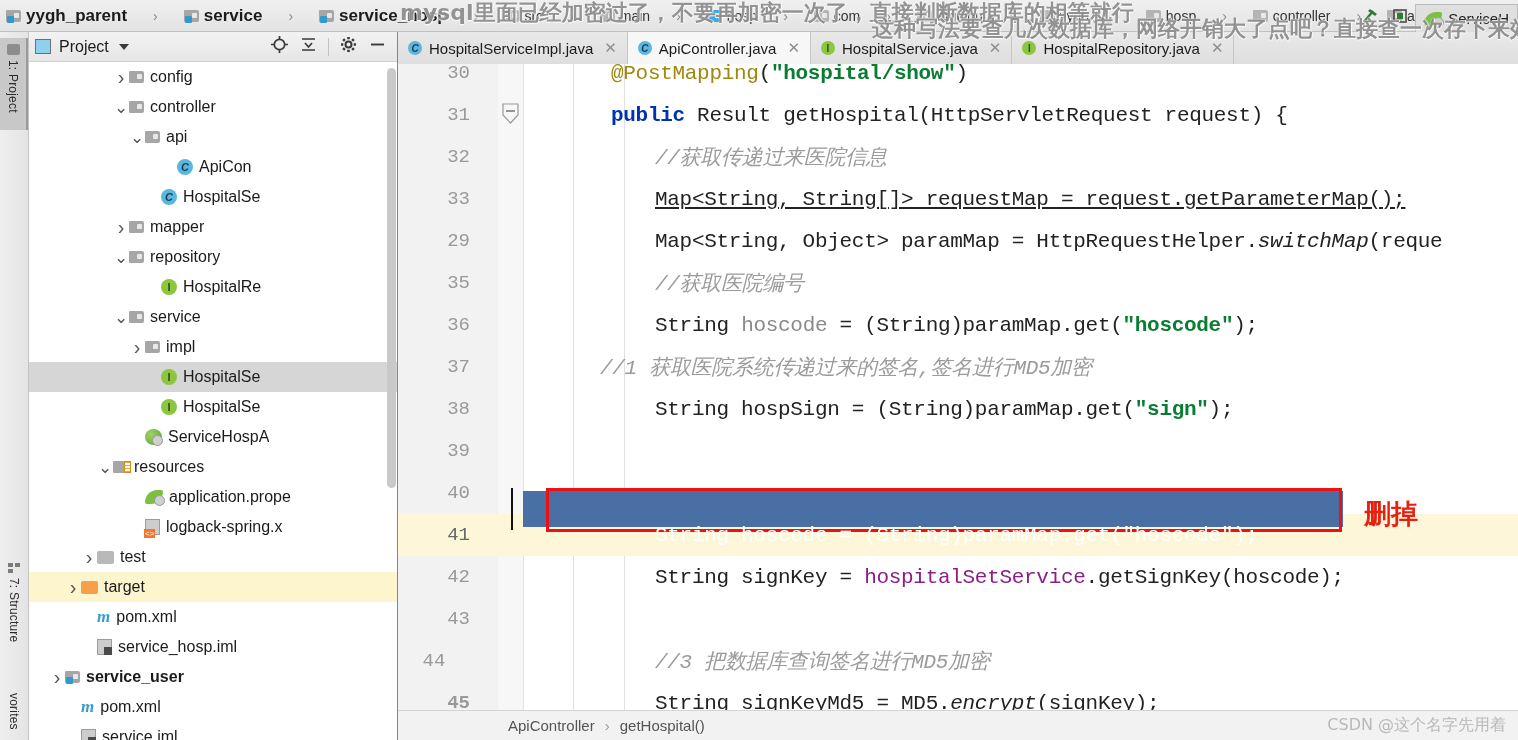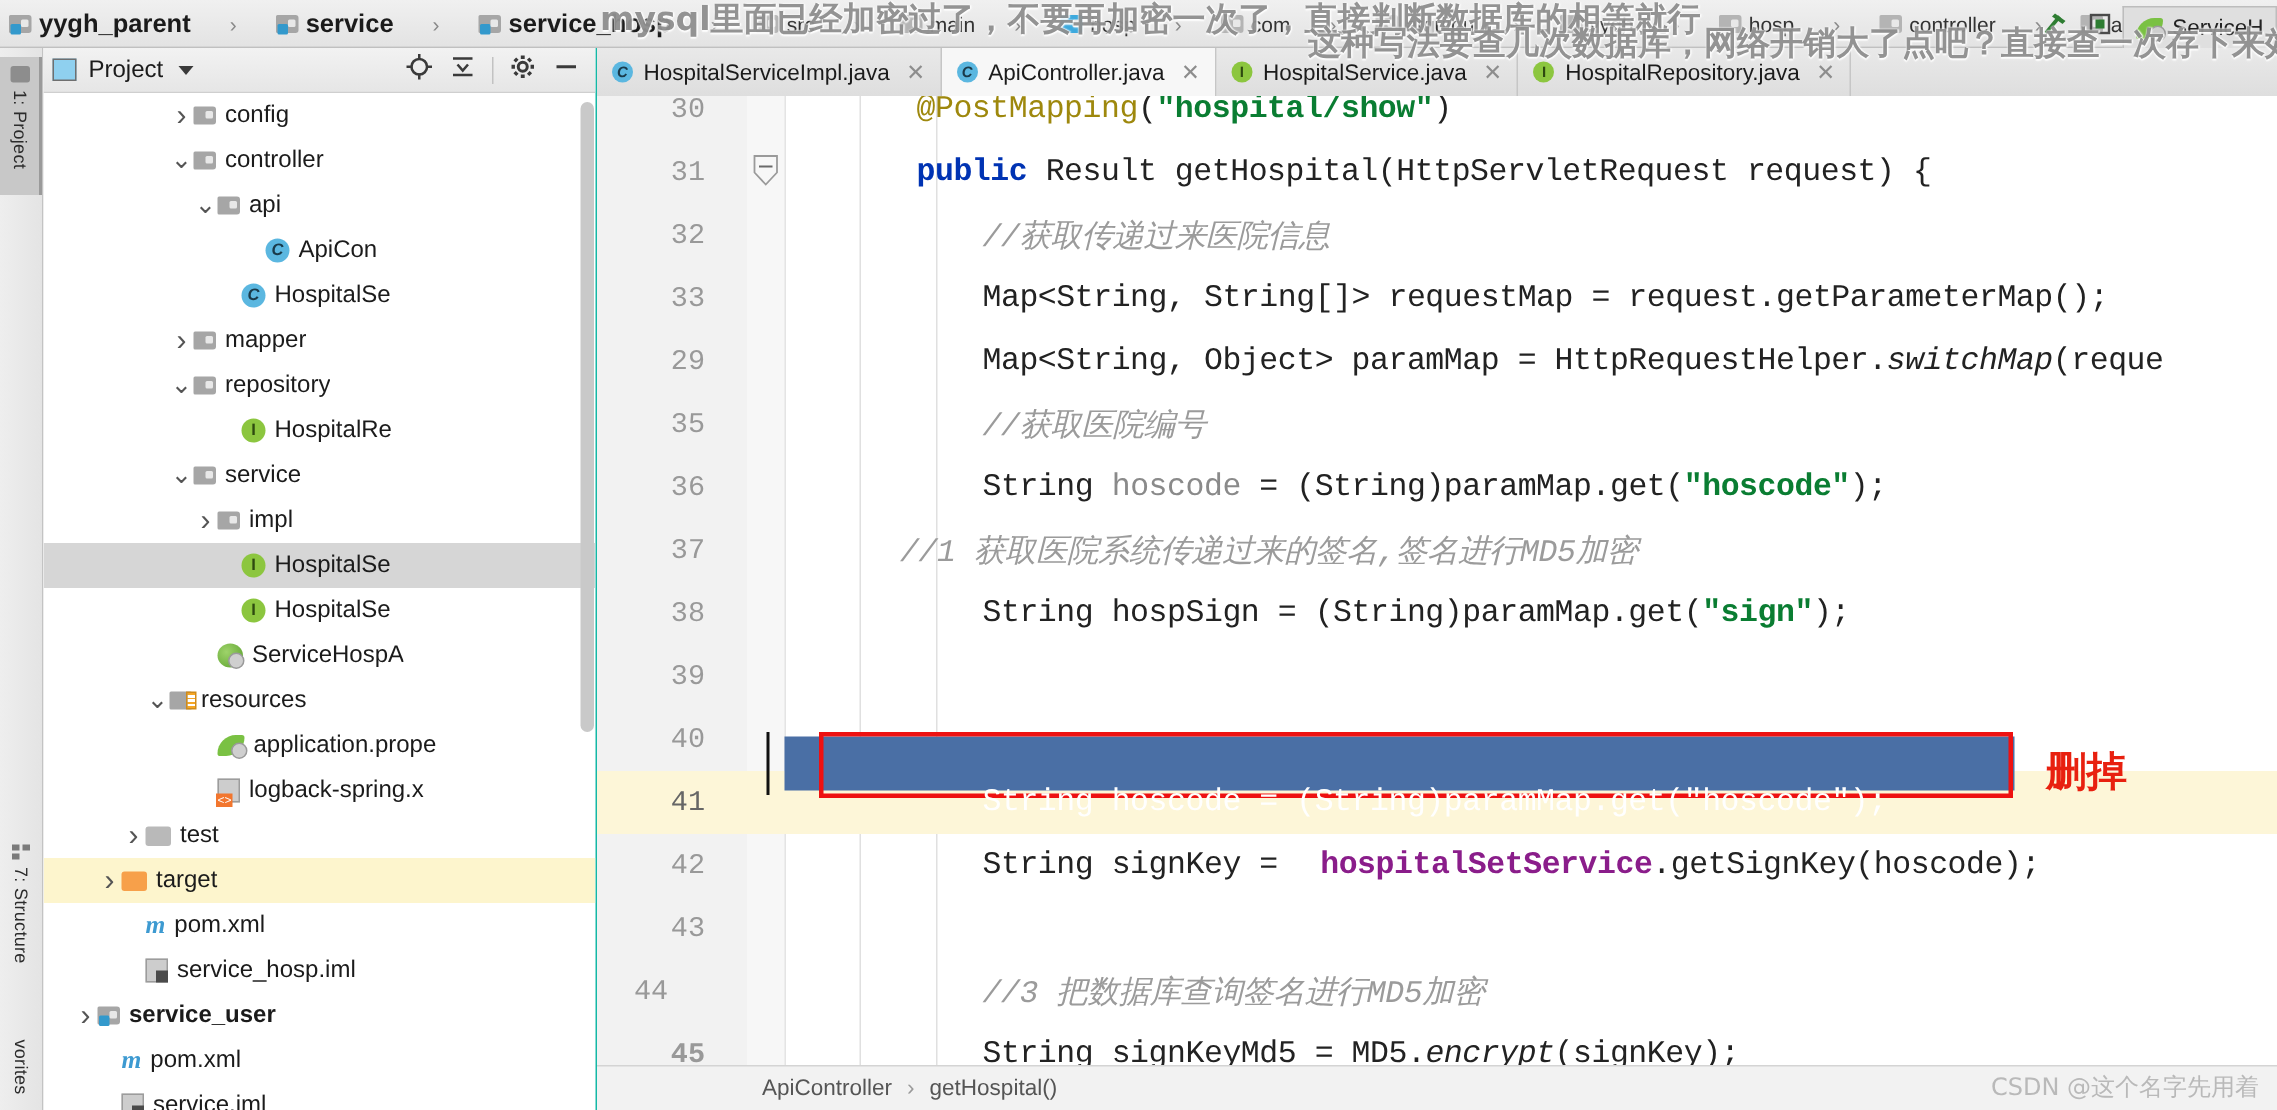--- a/index.html
+++ b/index.html
@@ -128,21 +128,21 @@
     font-family:"Liberation Mono","DejaVu Sans Mono",monospace;
     font-size:21px;color:#222;white-space:pre;letter-spacing:-0.3px;
   }
   .cl.curline .rowbg{position:absolute;left:0;right:0;top:0;height:42px;background:#fdf6d8;}
   .cl.curline .gutbg{position:absolute;left:0;width:100px;top:0;height:42px;background:#faf3cf;}
   .kw{color:#0033b3;font-weight:bold;}
   .cmt{color:#9b9b9b;font-style:italic;}
   .str{color:#0a7d32;font-weight:bold;}
   .ann{color:#9e880d;}
   .fld-s{color:#8a8a8a;}
-  .fieldref{color:#8a1d8a;font-weight:bold;margin-left:16px;}
+  .fieldref{color:#8a1d8a;font-weight:normal;}
   .ital{font-style:italic;}
   .indent-guide{position:absolute;top:0;bottom:0;width:1px;background:#e0e0e0;}
 
   .sel-strip{position:absolute;background:#4a6fa5;}
   .redbox{position:absolute;border:3px solid #ee1111;box-sizing:border-box;}
   .caret{position:absolute;width:2px;background:#111;}
 
   .status{position:absolute;left:0;right:0;bottom:0;height:30px;background:#f2f2f2;border-top:1px solid #d4d4d4;
      display:flex;align-items:center;padding-left:110px;box-sizing:border-box;font-size:15px;color:#555;gap:10px;}
   .status .sep2{color:#9a9a9a;}
@@ -490,21 +490,21 @@
                 <path d="M5 8 h9" stroke="#6a6a6a" stroke-width="1.4"></path>
               </svg></span>
             <span class="ctext" style="z-index: 2; padding-left: 88px;"><span class="kw">public</span> Result getHospital(HttpServletRequest request) {</span>
           </div>
           <div class="cl" style="top: 72px;">
             <span class="lnum" style="position: relative; z-index: 2;">32</span>
             <span class="ctext" style="z-index: 2; padding-left: 132px;"><span class="cmt">//获取传递过来医院信息</span></span>
           </div>
           <div class="cl" style="top: 114px;">
             <span class="lnum" style="position: relative; z-index: 2;">33</span>
-            <span class="ctext" style="z-index: 2; padding-left: 132px;">Map&lt;String, String[]&gt; requestMap = request.getParameterMap();</span>
+            <span class="ctext" style="z-index: 2; padding-left: 132px; text-decoration: underline;">Map&lt;String, String[]&gt; requestMap = request.getParameterMap();</span>
           </div>
           <div class="cl" style="top: 156px;">
             <span class="lnum" style="position: relative; z-index: 2;">29</span>
             <span class="ctext" style="z-index: 2; padding-left: 132px;">Map&lt;String, Object&gt; paramMap = HttpRequestHelper.<span class="ital">switchMap</span>(reque</span>
           </div>
           <div class="cl" style="top: 198px;">
             <span class="lnum" style="position: relative; z-index: 2;">35</span>
             <span class="ctext" style="z-index: 2; padding-left: 132px;"><span class="cmt">//获取医院编号</span></span>
           </div>
           <div class="cl" style="top: 240px;">

